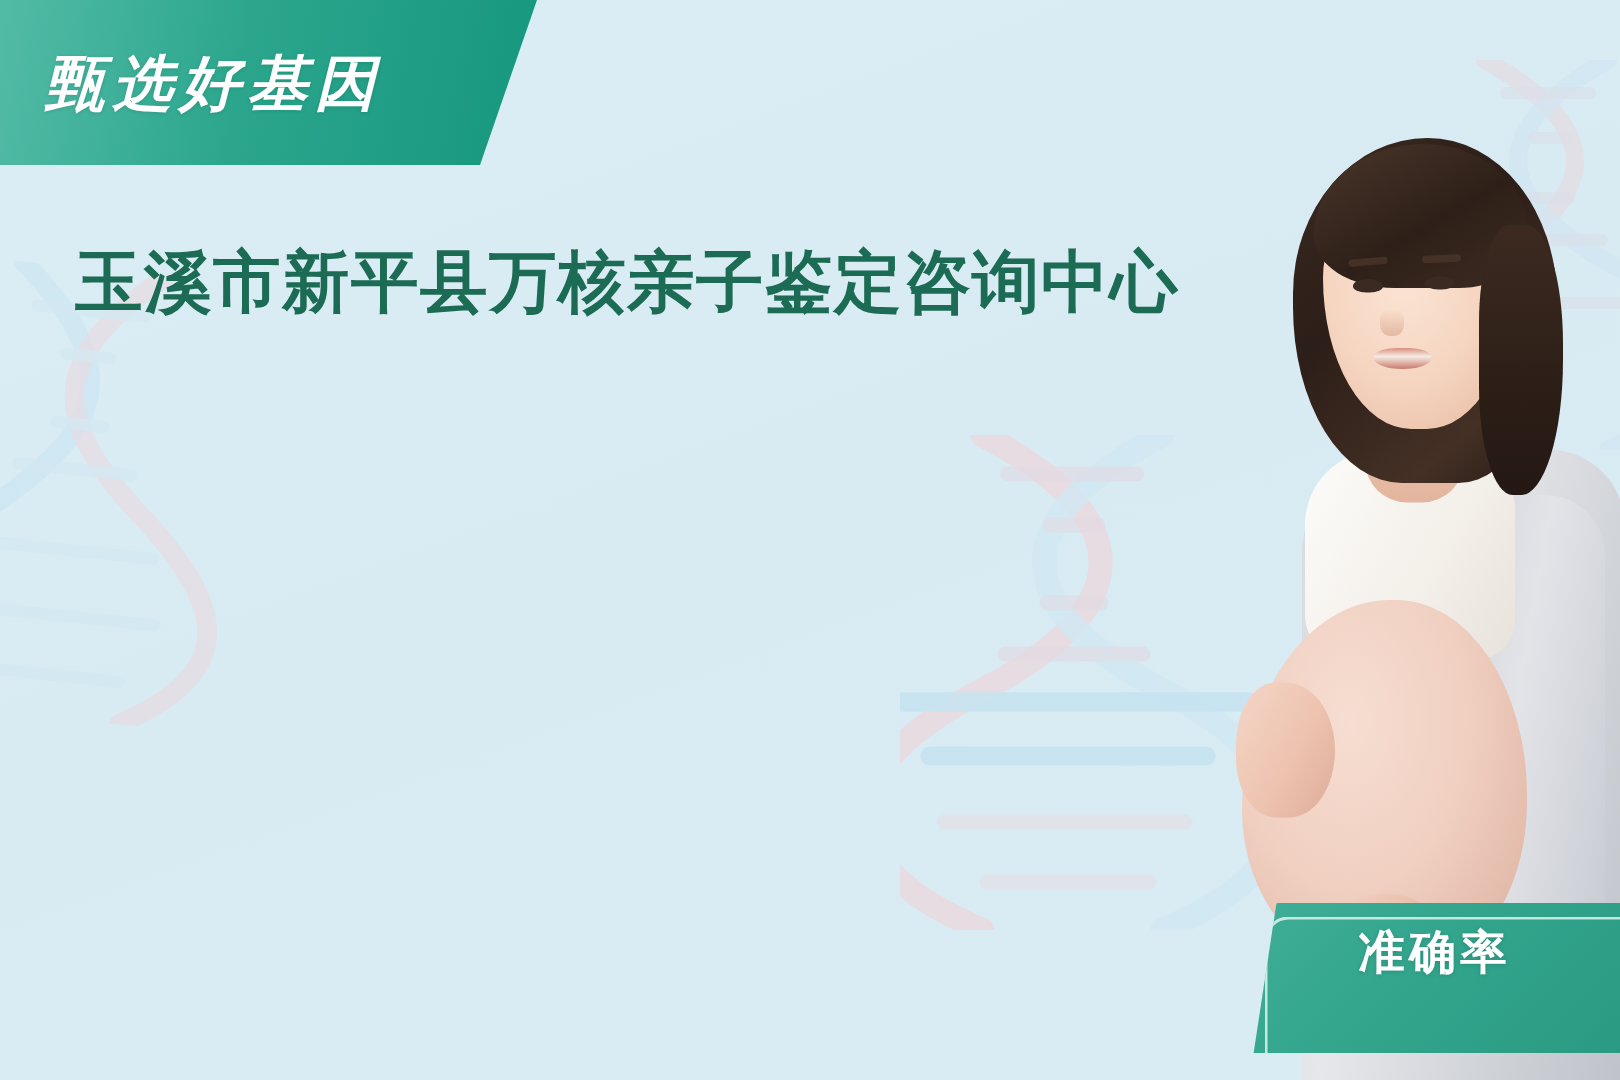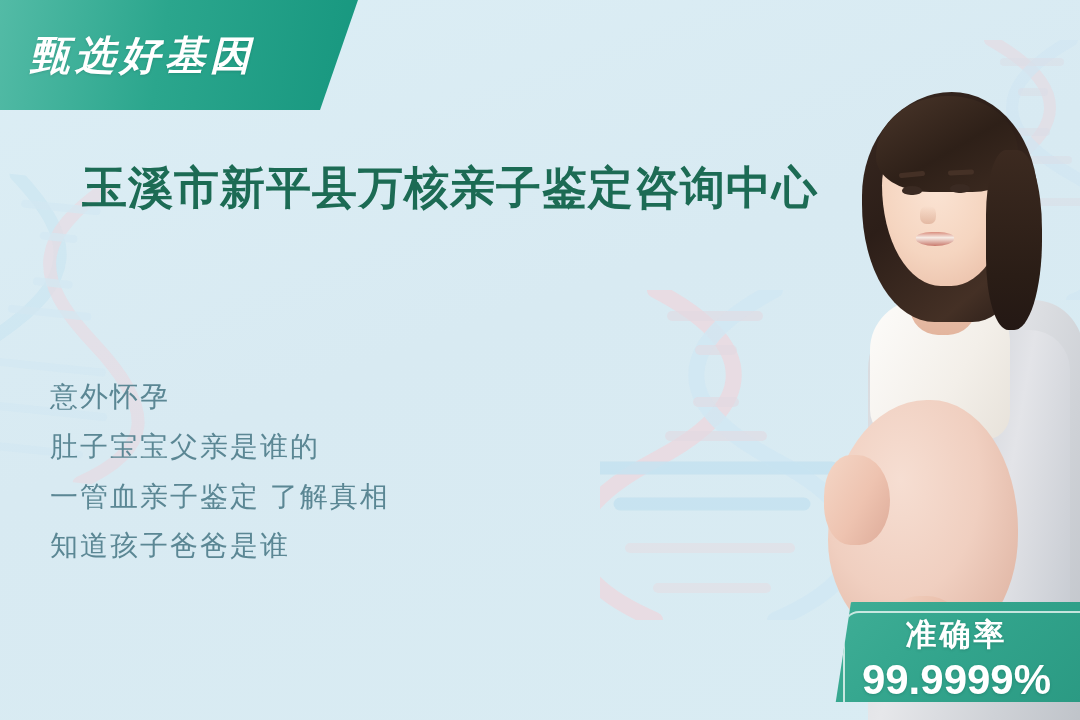--- a/index.html
+++ b/index.html
@@ -170,21 +170,20 @@
   
   #headline {
     position: absolute;
     left: 50px; top: 158px;
     width: 800px;
     color: #1c6b54;
     font-size: 45px;
     font-weight: bold;
     line-height: 1.32;
     letter-spacing: 1px;
-    text-align: center;
   }
 
   
   #body-copy {
     position: absolute;
     left: 50px; top: 372px;
     width: 520px;
   }
   .body-line {
     color: #5b8794;
@@ -330,27 +329,20 @@
     <div class="m-shape" id="m-nose"></div>
     <div class="m-shape" id="m-mouth"></div>
   </div>
 
   <div id="brand-ribbon">
     <span id="brand-text">甄选好基因</span>
   </div>
 
   <h1 id="headline">玉溪市新平县万核亲子鉴定咨询中心</h1>
 
-  <div id="body-copy">
-    <div class="body-line">意外怀孕</div>
-    <div class="body-line">肚子宝宝父亲是谁的</div>
-    <div class="body-line">一管血亲子鉴定 了解真相</div>
-    <div class="body-line">知道孩子爸爸是谁</div>
-  </div>
 
 
   <div id="accuracy-badge">
     <div id="badge-outline"></div>
     <div id="badge-label">准确率</div>
-    <div id="badge-value">99.9999%</div>
   </div>
 
 </div>
 
 </body></html>

